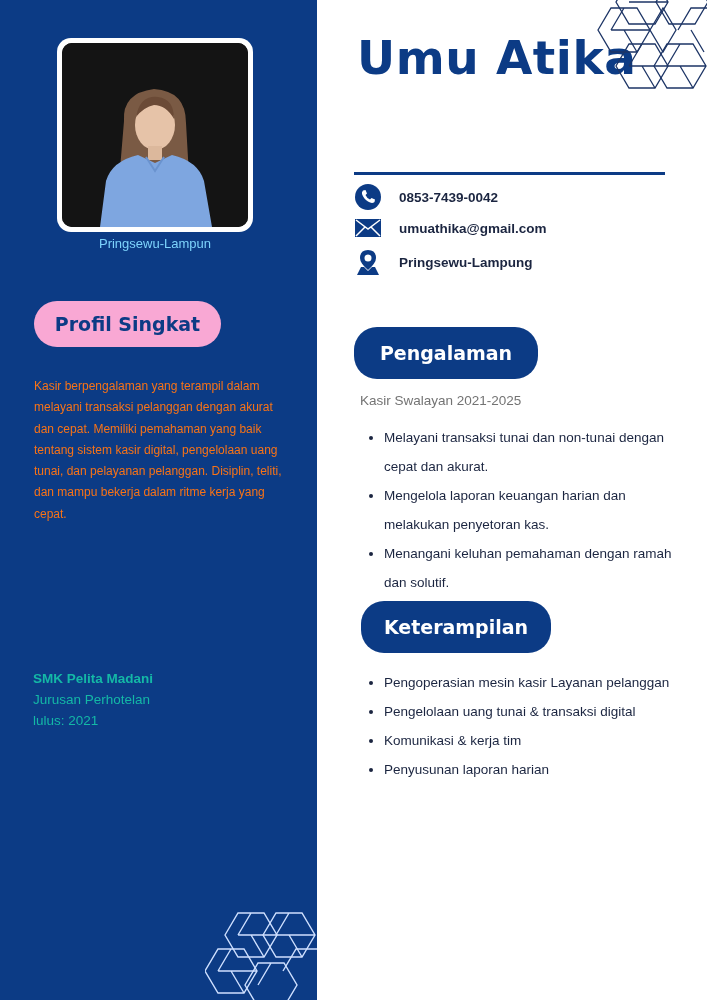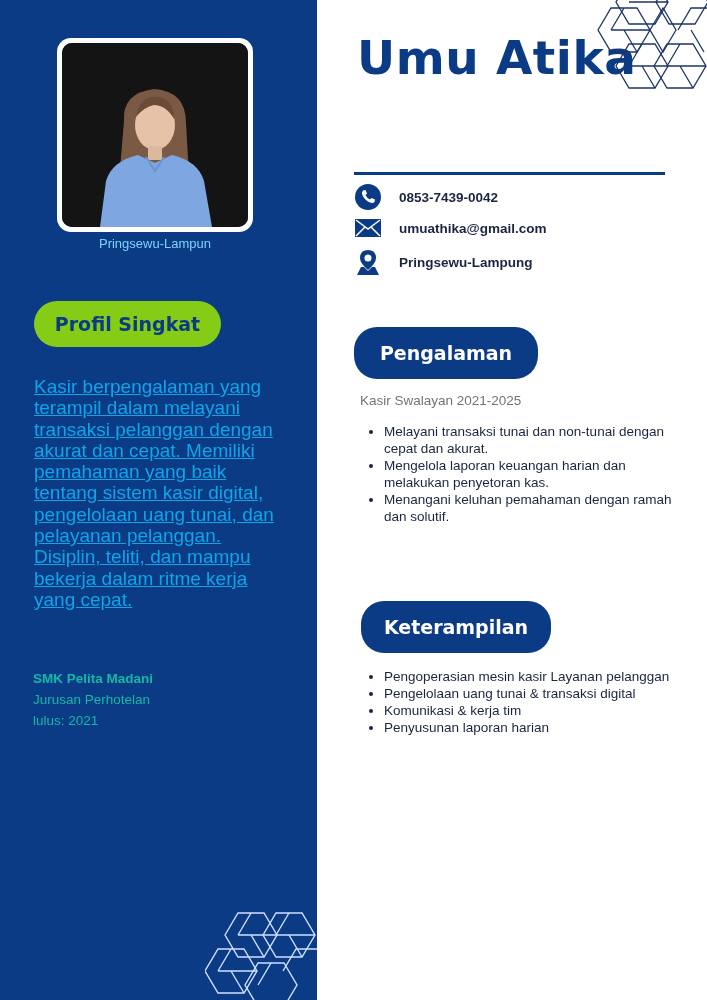--- a/index.html
+++ b/index.html
@@ -4,35 +4,35 @@
 <style>
   html, body { margin: 0; padding: 0; }
   body { width: 707px; height: 1000px; position: relative; background: #ffffff; overflow: hidden; font-family: "Liberation Sans", sans-serif; }
   .sidebar { position: absolute; left: 0; top: 0; width: 317px; height: 1000px; background: #0c3b85; }
   .main { position: absolute; left: 317px; top: 0; width: 390px; height: 1000px; background: #ffffff; }
 
   .photo-frame { position: absolute; left: 57px; top: 38px; width: 196px; height: 194px; background: #ffffff; border-radius: 14px; }
   .photo { position: absolute; left: 5px; top: 5px; width: 186px; height: 184px; border-radius: 10px; background: #111111; overflow: hidden; }
   .photo-caption { position: absolute; left: 57px; top: 236px; width: 196px; text-align: center; color: #7dd3fc; font-size: 13px; }
 
-  .pill-light { position: absolute; height: 46px; background: #84cc16; border-radius: 23px; color: #0c3b85; font-weight: bold; font-size: 19px; display: flex; align-items: center; justify-content: center; font-family: "DejaVu Sans", sans-serif; }
+  .pill-light { position: absolute; height: 46px; background: #f9a8d4; border-radius: 23px; color: #0c3b85; font-weight: bold; font-size: 19px; display: flex; align-items: center; justify-content: center; font-family: "DejaVu Sans", sans-serif; }
   .pill-dark { position: absolute; height: 52px; background: #0c3b85; border-radius: 23px; color: #ffffff; font-weight: bold; font-size: 19px; display: flex; align-items: center; justify-content: center; font-family: "DejaVu Sans", sans-serif; }
 
-  .profile-text { position: absolute; left: 34px; top: 376px; width: 250px; color: #0ea5e9; font-size: 19px; line-height: 21.3px; text-decoration: underline; }
+  .profile-text { position: absolute; left: 34px; top: 376px; width: 250px; color: #f97316; font-size: 12px; line-height: 21.3px; }
   .edu { position: absolute; left: 33px; top: 668px; color: #14b8a6; font-size: 13.5px; line-height: 21px; }
   .edu .school { font-weight: bold; }
 
   .name { position: absolute; left: 357px; top: 30px; color: #0c3b85; font-size: 47px; font-weight: bold; font-family: "DejaVu Sans", sans-serif; letter-spacing: 0.5px; }
   .rule { position: absolute; left: 354px; top: 172px; width: 311px; height: 3px; background: #0c3b85; }
 
   .contact { position: absolute; left: 353px; display: flex; align-items: center; color: #1b2540; font-size: 13.5px; font-weight: bold; }
   .contact .ic { width: 30px; height: 26px; display: flex; align-items: center; justify-content: center; margin-right: 16px; }
 
   .job-title { position: absolute; left: 360px; top: 393px; color: #737373; font-weight: normal; font-size: 13.5px; }
-  ul.bullets { position: absolute; margin: 0; padding-left: 24px; color: #1b2540; font-size: 13.5px; line-height: 17px; }
+  ul.bullets { position: absolute; margin: 0; padding-left: 24px; color: #1b2540; font-size: 13.5px; line-height: 29px; }
   ul.bullets li { padding-left: 0; }
   .deco { position: absolute; }
 </style>
 </head>
 <body>
 
 <div class="sidebar">
   <div class="photo-frame">
     <div class="photo">
       <svg width="186" height="184" viewBox="0 0 186 184">

